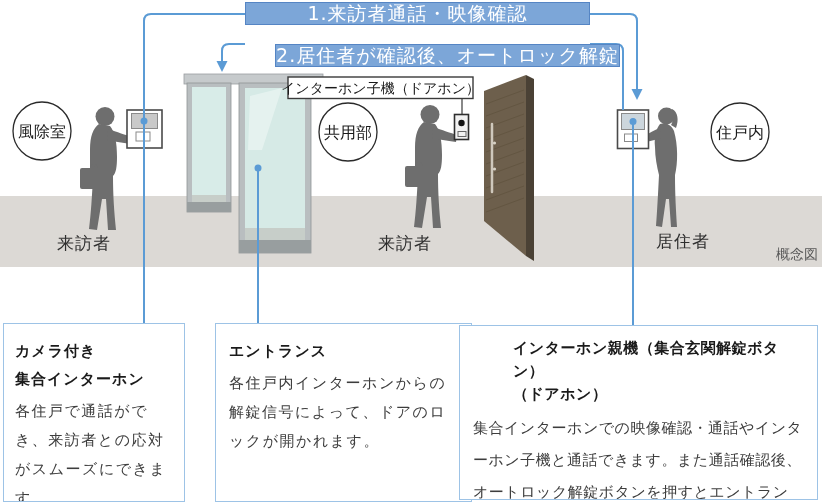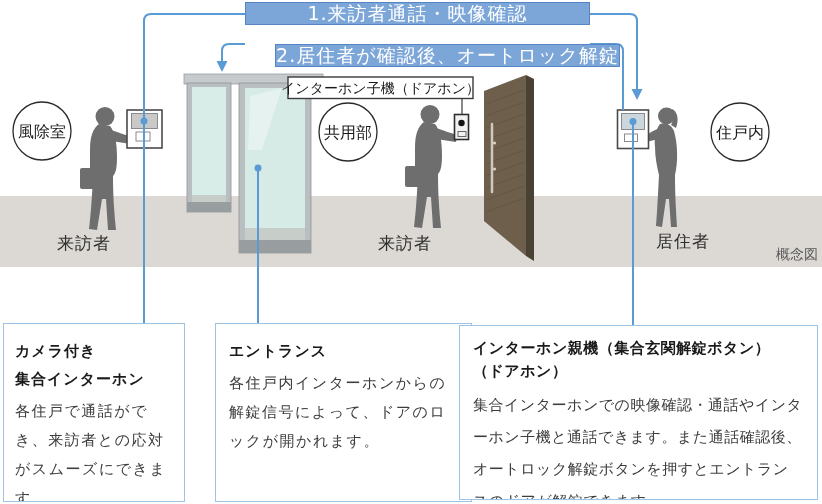--- a/index.html
+++ b/index.html
@@ -13,21 +13,21 @@
   .banner-2{top:44px;margin-left:30px;}
   .callout{position:absolute;box-sizing:border-box;background:#fff;border:1.5px solid #9DC3E6;
            overflow:hidden;color:#1a1a1a;}
   .callout .title{font-weight:bold;font-size:15px;color:#1a1a1a;}
   .callout .body{color:#3d3d3d;font-size:15px;}
   .callout-1{left:3px;top:323px;width:182px;height:179px;padding:13px 11px;}
   .callout-2{left:215px;top:323px;width:257px;height:179px;padding:13px 13px;}
   .callout-3{left:459px;top:325px;width:359px;height:175px;padding:11px 13px;}
   .callout-1 .title,.callout-2 .title{line-height:28px;letter-spacing:1px;}
   .callout-1 .body,.callout-2 .body{line-height:29px;letter-spacing:1.5px;margin-top:4px;}
-  .callout-3 .title{line-height:23px;letter-spacing:0.5px;}
+  .callout-3 .title{line-height:23px;letter-spacing:0.5px;margin-left:40px;}
   .callout-3 .body{line-height:32px;letter-spacing:0.5px;margin-top:6px;}
   .title span{display:block;}
 </style>
 </head>
 <body>
 
 <div class="stage">
 
   <svg width="822" height="504" viewBox="0 0 822 504">
 

